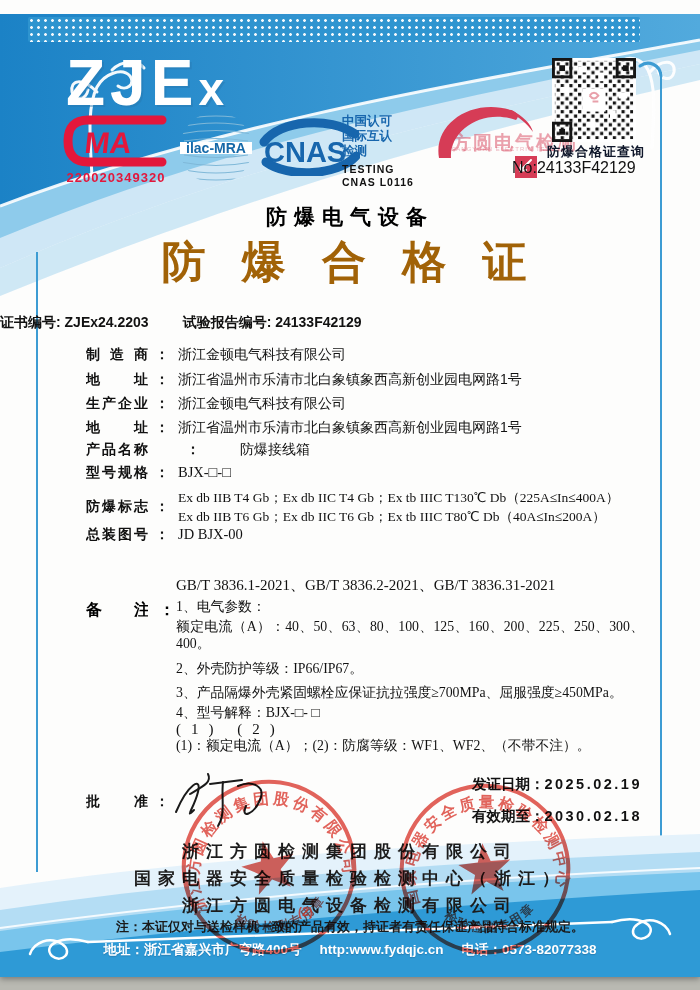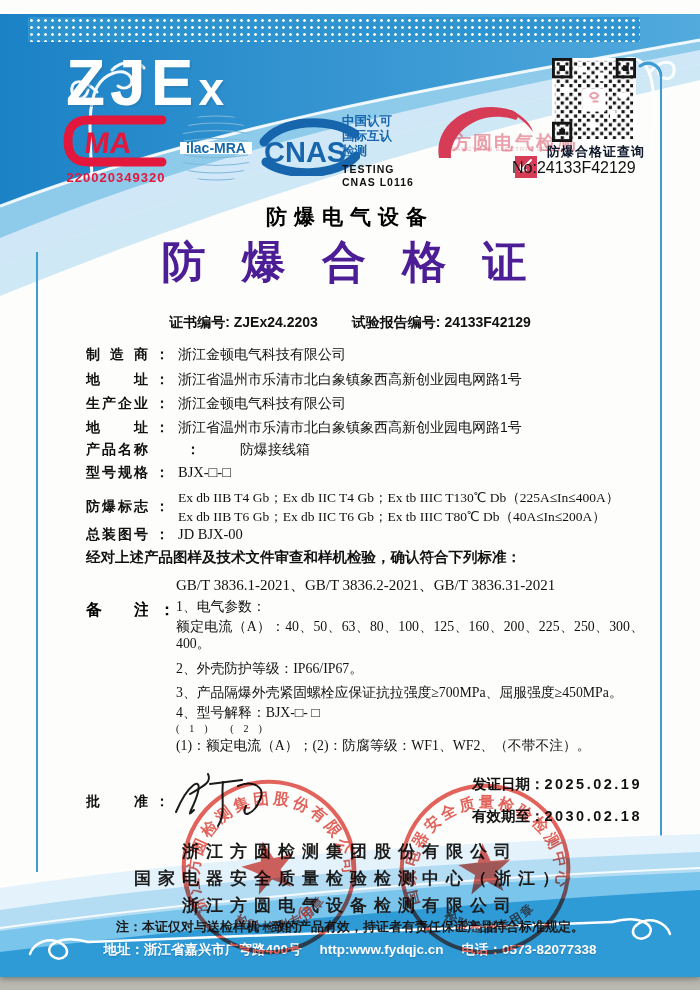--- a/index.html
+++ b/index.html
@@ -62,24 +62,24 @@
     position:absolute;left:512px;top:159px;width:112px;text-align:center;
     font-size:16px;color:#111;
   }
   
   .cat-title{
     position:absolute;left:0;top:203px;width:700px;text-align:center;
     font-size:21px;font-weight:bold;color:#000;letter-spacing:7px;
   }
   .main-title{
     position:absolute;left:0;top:233px;width:700px;text-align:center;
-    font-size:44px;font-weight:bold;color:#4c1d95;letter-spacing:12px;
+    font-size:44px;font-weight:bold;color:#a16207;letter-spacing:12px;
   }
   .cert-line{
-    position:absolute;left:0;top:314px;width:700px;text-align:center;
+    position:absolute;left:0;top:314px;width:700px;text-align:left;
     font-size:14px;font-weight:bold;color:#111;
   }
   .cert-line .gap{display:inline-block;width:34px;}
   
   .frow{position:absolute;left:86px;display:flex;align-items:flex-start;font-size:14px;color:#111;}
   .flabel{
     display:inline-block;width:62px;font-weight:600;
     text-align:justify;text-align-last:justify;white-space:nowrap;overflow:hidden;
   }
   .fcolon{margin:0 9px 0 7px;font-weight:600;}
@@ -94,21 +94,21 @@
   
   .remark{position:absolute;left:86px;top:598px;width:560px;}
   .remark .flabel{position:absolute;left:0;top:2px;}
   .remark .fcolon{position:absolute;left:66px;top:2px;}
   .remark-content{
     margin-left:90px;width:468px;color:#111;
     font-family:"Liberation Serif", serif;font-size:13.8px;line-height:17.5px;
   }
   .remark-content p{margin:0 0 2px;text-align:justify;}
   .remark-content p.gap-top{margin-top:7px;}
-  .model-sub{margin:0 0 0 118px;font-size:10px;letter-spacing:10px;line-height:12px;}
+  .model-sub{margin:0 0 0 118px;font-size:15px;letter-spacing:10px;line-height:12px;}
   .legend{margin:8px 0 0 -30px;text-align:left;}
   
   .approve{position:absolute;left:86px;top:793px;display:flex;font-size:14px;color:#111;}
   .sig{position:absolute;left:168px;top:770px;}
   .dates{position:absolute;right:58px;top:775px;text-align:left;font-size:14.5px;font-weight:600;color:#111;}
   .dates div{margin-bottom:13px;}
   .dates .num{letter-spacing:2.5px;}
   
   .companies{position:absolute;left:0;top:838px;width:700px;text-align:center;z-index:3;}
   .companies div{
@@ -297,21 +297,20 @@
       <div>Ex db IIB T6 Gb；Ex db IIC T6 Gb；Ex tb IIIC T80℃ Db（40A≤In≤200A）</div>
     </span>
   </div>
 
   <div class="frow" style="top:526px;">
     <span class="flabel">总装图号</span>
       <span class="fcolon">：</span>
       <span class="fvalue serifv">JD BJX-00</span>
   </div>
 
-  <div class="statement">经对上述产品图样及技术文件审查和样机检验，确认符合下列标准：</div>
   <div class="standards">GB/T 3836.1-2021、GB/T 3836.2-2021、GB/T 3836.31-2021</div>
 
   <div class="remark">
     <span class="flabel">备　　注</span>
     <span class="fcolon">：</span>
     <div class="remark-content">
       <p>1、电气参数：</p>
       <p>额定电流（A）：40、50、63、80、100、125、160、200、225、250、300、400。</p>
       <p class="gap-top">2、外壳防护等级：IP66/IP67。</p>
       <p class="gap-top">3、产品隔爆外壳紧固螺栓应保证抗拉强度≥700MPa、屈服强度≥450MPa。</p>

